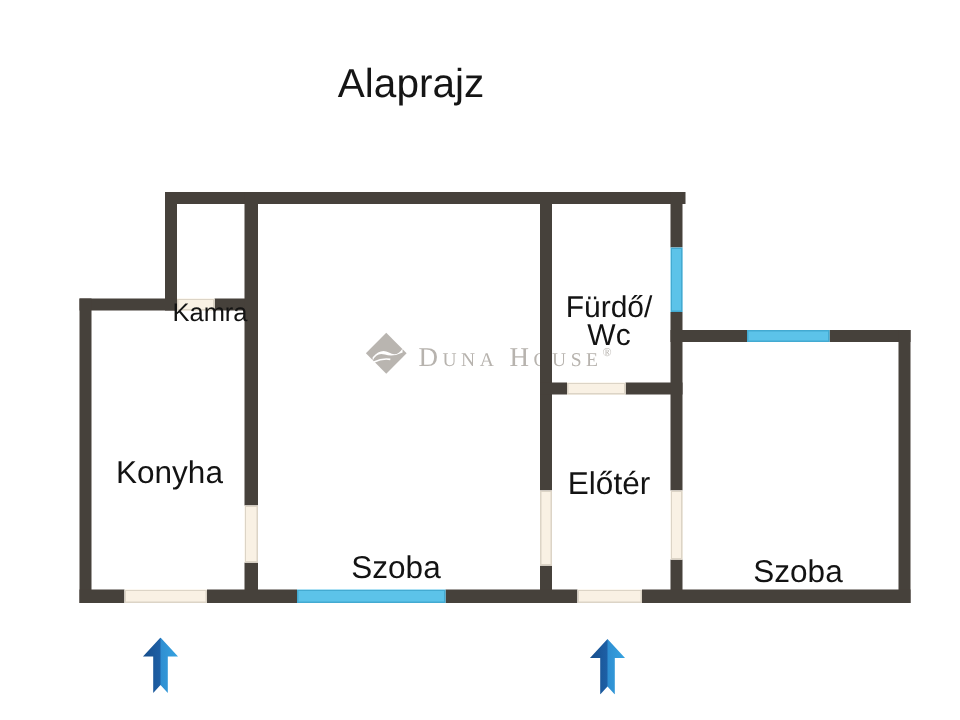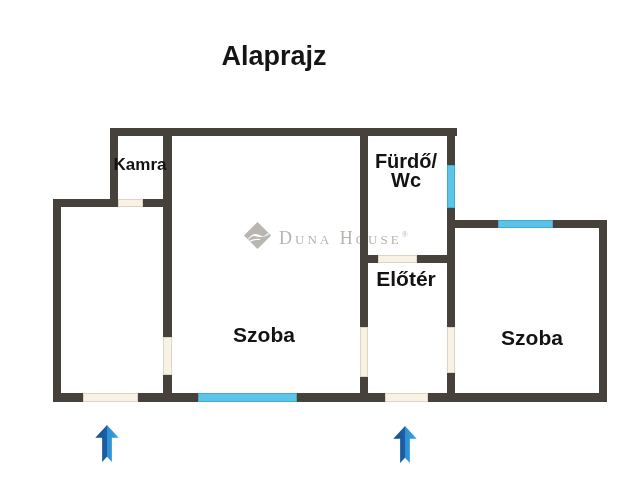--- a/index.html
+++ b/index.html
@@ -4,32 +4,32 @@
 <style>
   html,body{margin:0;padding:0;}
   body{
     width:640px;height:480px;position:relative;overflow:hidden;
     background:var(--bg,#ffffff);
     font-family:"Liberation Sans","DejaVu Sans",sans-serif;
   }
   .stage{position:absolute;left:0;top:0;width:640px;height:480px;}
   .page-title{
     position:absolute;transform:translate(-50%,-50%);
-    font-weight:bold;font-size:27px;color:#151515;white-space:nowrap;
+    font-weight:normal;font-size:27px;color:#151515;white-space:nowrap;
   }
   .wall{position:absolute;background:var(--wall,#46413b);}
   .window-marker{position:absolute;background:var(--window,#5cc3e9);box-shadow:inset 0 0 0 1px rgba(47,150,190,.55);}
   .door-opening{
     position:absolute;background:var(--door,#f9f1e4);
     box-shadow:inset 0 0 0 1px var(--doorBorder,#ddd5c8);
   }
   .room-label{
     position:absolute;transform:translate(-50%,-50%);
-    font-weight:bold;color:#131313;text-align:center;
-    line-height:0.95;white-space:pre-line;
+    font-weight:normal;color:#131313;text-align:center;
+    line-height:0.95;white-space:pre-line;margin-top:44px;
   }
   .watermark{
     position:absolute;display:flex;align-items:flex-start;gap:7px;
     color:var(--wm,#b7b3ae);
   }
   .watermark-text{
     font-family:"Liberation Serif","DejaVu Serif",serif;
     font-variant:small-caps;font-size:18px;letter-spacing:3px;
     line-height:28px;white-space:nowrap;
   }
@@ -79,20 +79,21 @@
     <div class="door-opening" style="left: 118px; top: 199px; width: 25px; height: 8px;"></div>
     <div class="door-opening" style="left: 163px; top: 337px; width: 9px; height: 38px;"></div>
     <div class="door-opening" style="left: 378px; top: 255px; width: 39px; height: 8px;"></div>
     <div class="door-opening" style="left: 360px; top: 327px; width: 8px; height: 50px;"></div>
     <div class="door-opening" style="left: 447px; top: 327px; width: 8px; height: 46px;"></div>
     <div class="door-opening" style="left: 83px; top: 393px; width: 55px; height: 9px;"></div>
     <div class="door-opening" style="left: 385px; top: 393px; width: 43px; height: 9px;"></div>
     <div class="room-label" style="left: 140px; top: 165px; font-size: 17px;">Kamra</div>
     <div class="room-label" style="left: 406px; top: 171px; font-size: 20px;">Fürdő/
 Wc</div>
+    <div class="room-label" style="left: 113px; top: 272px; font-size: 21px;">Konyha</div>
     <div class="room-label" style="left: 264px; top: 335px; font-size: 21px;">Szoba</div>
     <div class="room-label" style="left: 406px; top: 279px; font-size: 21px;">Előtér</div>
     <div class="room-label" style="left: 532px; top: 338px; font-size: 21px;">Szoba</div>
     <div class="entrance-arrow" style="left: 95px; top: 425px;"><svg width="24" height="37" viewBox="0 0 24 38">
         <defs>
           <linearGradient id="ag0" x1="0" y1="0" x2="1" y2="0">
             <stop offset="0" stop-color="#174e8c"></stop>
             <stop offset="0.48" stop-color="#1d5fa5"></stop>
             <stop offset="0.52" stop-color="#2f8fd2"></stop>
             <stop offset="1" stop-color="#36a3e0"></stop>

